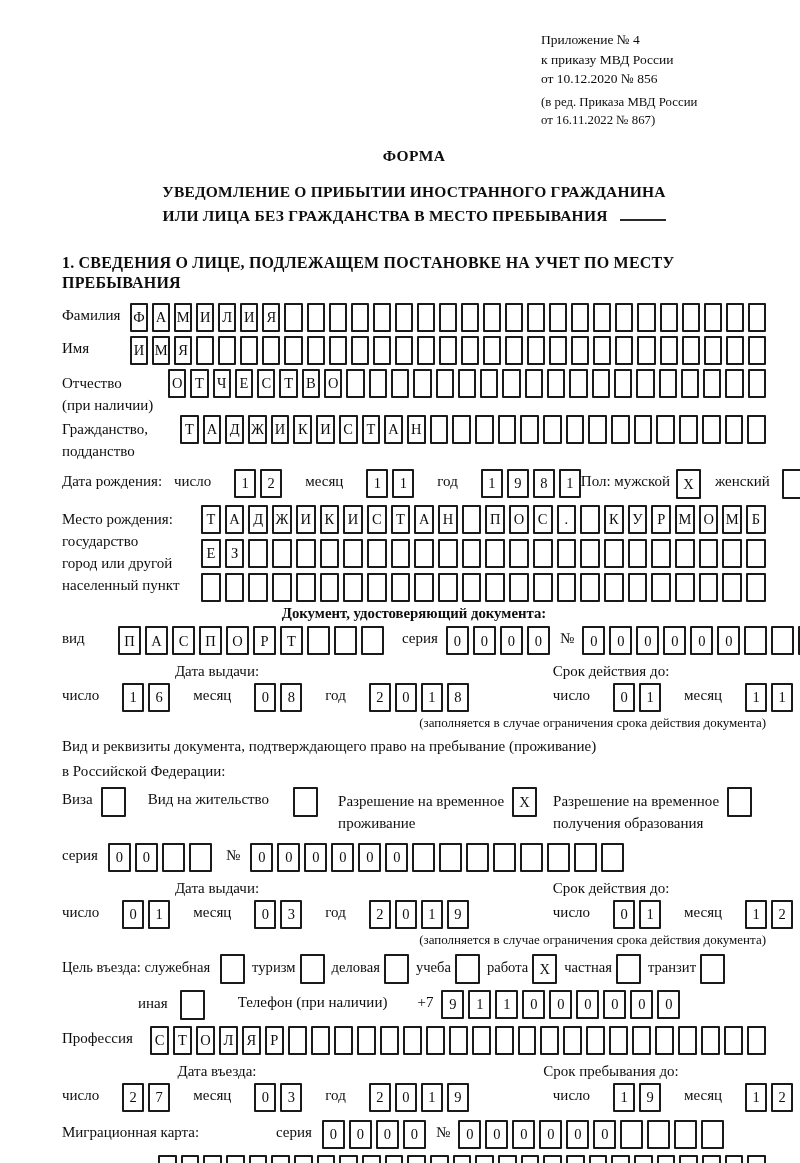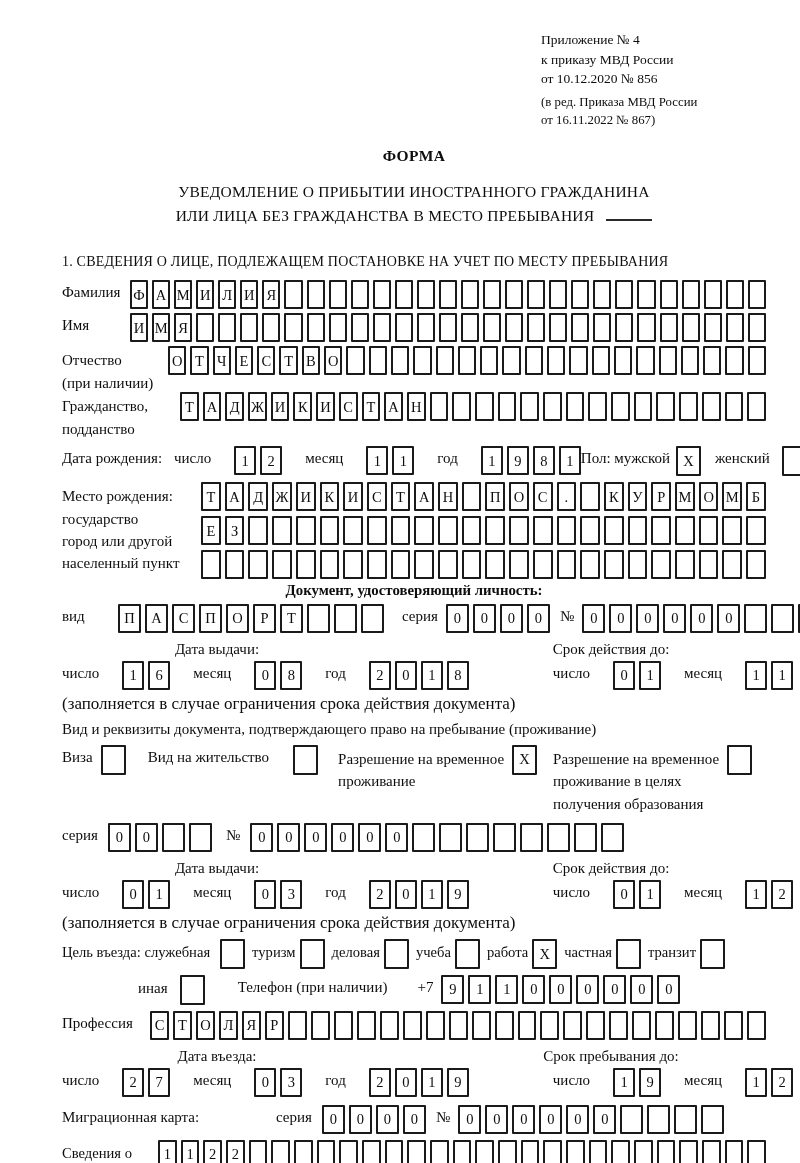--- a/index.html
+++ b/index.html
@@ -4,24 +4,24 @@
 <style>
   html,body{margin:0;padding:0}
   body{width:800px;height:1163px;overflow:hidden;background:#ffffff;color:#0d0d0d;
        font-family:"Liberation Serif",serif;font-size:15px;line-height:1.25}
   .page{padding:30px 34px 0 62px}
 
   .meta{width:225px;margin-left:auto;font-size:13.5px;line-height:1.45}
   .meta-edition{font-size:12.8px;margin-top:5px;line-height:1.4}
   .forma{text-align:center;font-weight:bold;font-size:15.5px;letter-spacing:.4px;margin-top:16px}
 
-  .title{text-align:center;font-weight:normal;font-size:15.5px;margin-top:15px;line-height:1.55;letter-spacing:.2px}
+  .title{text-align:center;font-weight:bold;font-size:15.5px;margin-top:15px;line-height:1.55;letter-spacing:.2px}
   .uline{display:inline-block;width:46px;border-bottom:2.5px solid #2a2a2a;height:13px;margin-left:12px}
 
-  .sec{font-weight:normal;font-size:14px;margin-top:25px;letter-spacing:.2px}
+  .sec{font-weight:bold;font-size:16px;margin-top:25px;letter-spacing:.2px}
 
   .row{display:flex;align-items:flex-start}
   .mt4{margin-top:4px}.mt6{margin-top:6px}.mt8{margin-top:8px}.mt10{margin-top:10px}
 
   .cells{display:flex;gap:4px}
   .cells.grow{flex:1}
   .cell{flex:0 0 18px;width:18px;height:25px;border:2px solid #1a1a1a;border-radius:1px;
         display:flex;align-items:center;justify-content:center;font-size:14.5px;line-height:1;background:#fff}
   .cells.grow .cell{flex:1 1 0;width:auto}
   .cells.wide .cell{flex:0 0 19px;width:19px}
@@ -30,21 +30,21 @@
   .lbl{flex:0 0 auto;padding-top:3px}
   .lblcol{flex:0 0 auto;line-height:1.5;padding-top:3px}
 
   .dategrp{display:flex;align-items:flex-start;gap:23px;flex:0 0 310px}
   .dategrp .lbl{padding-top:3px}
   .datehead{display:flex;margin-top:7px}
   .datehead span{flex:0 0 310px;text-align:center}
   .datehead .gap, .daterow .gap{flex:0 0 84px}
   .daterow{display:flex;margin-top:2px}
 
-  .note{font-size:17px;margin-top:3px}
+  .note{font-size:13px;text-align:right;margin-top:3px}
   .center-bold{text-align:center;font-weight:bold;font-size:14.8px;margin-top:8px}
 
   .cbx{display:flex;align-items:flex-start;gap:8px}
   .cbx-label{text-align:left;line-height:1.5;padding-top:3px}
 
   .pair{display:flex;align-items:flex-start;gap:4px;margin-right:7px}
   .pair .lbl{padding-top:4px}
 </style>
 </head>
 <body>
@@ -324,21 +324,21 @@
           <span class="cell"></span>
           <span class="cell"></span>
           <span class="cell"></span>
           <span class="cell"></span>
           <span class="cell"></span>
           <span class="cell"></span>
         </div>
     </div>
   </div>
 
-  <div class="center-bold" style="margin-top:2px">Документ, удостоверяющий личность:</div>
+  <div class="center-bold" style="margin-top:2px">Документ, удостоверяющий документа:</div>
 
   <div class="row mt4">
     <span class="lbl" style="width:56px">вид</span>
     <div class="cells wide">
         <span class="cell">П</span>
         <span class="cell">А</span>
         <span class="cell">С</span>
         <span class="cell">П</span>
         <span class="cell">О</span>
         <span class="cell">Р</span>
@@ -410,20 +410,21 @@
           <span class="cell">2</span>
           <span class="cell">0</span>
           <span class="cell">2</span>
           <span class="cell">5</span>
         </div>
     </div>
   </div>
   <div class="note">(заполняется в случае ограничения срока действия документа)</div>
 
   <div class="mt6">Вид и реквизиты документа, подтверждающего право на пребывание (проживание)</div>
+  <div class="mt6">в Российской Федерации:</div>
 
   <div class="row mt6">
     <div class="cbx">
       <span class="lbl">Виза</span>
       <div class="cells cb">
           <span class="cell"></span>
         </div>
     </div>
     <div class="cbx" style="margin-left:22px">
       <span class="lbl">Вид на жительство</span>
@@ -436,21 +437,20 @@
         <div>Разрешение на временное</div>
         <div>проживание</div>
       </div>
       <div class="cells cb">
           <span class="cell">X</span>
         </div>
     </div>
     <div class="cbx" style="margin-left:16px">
       <div class="cbx-label">
         <div>Разрешение на временное</div>
-        <div>проживание в целях</div>
         <div>получения образования</div>
       </div>
       <div class="cells cb">
           <span class="cell"></span>
         </div>
     </div>
   </div>
 
   <div class="row mt8">
     <span class="lbl" style="margin-right:10px">серия</span>

